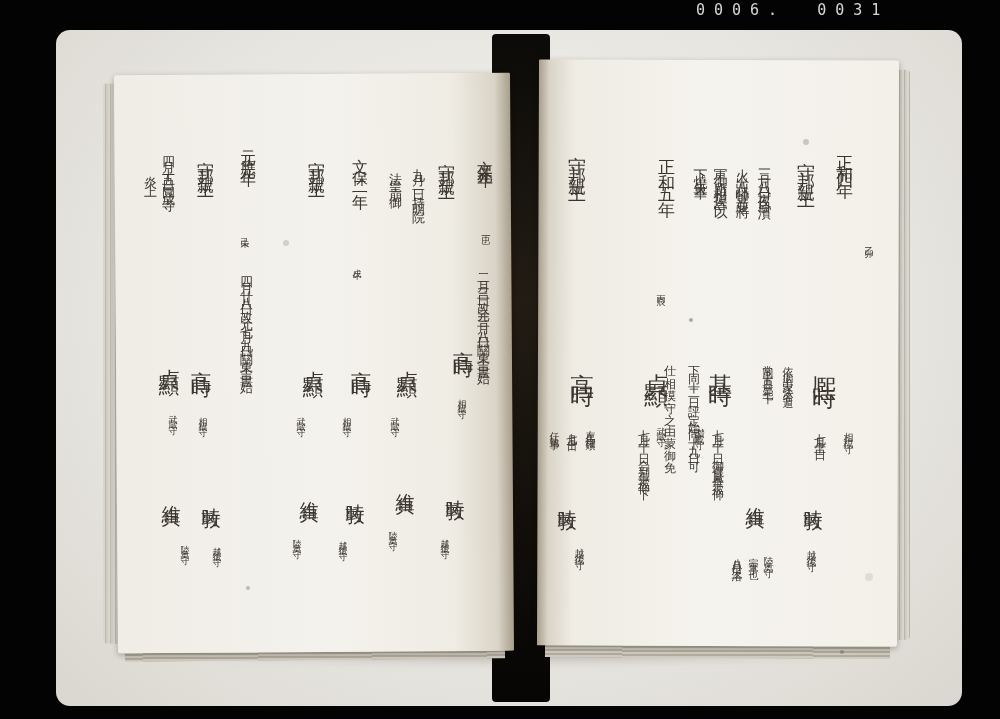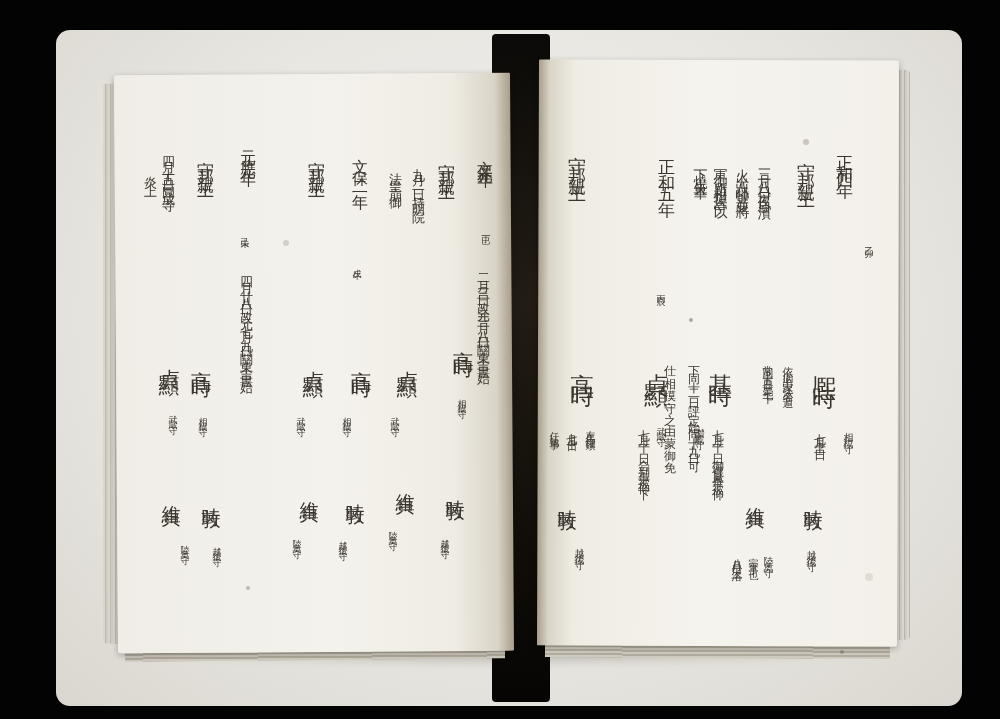--- a/index.html
+++ b/index.html
@@ -39,20 +39,21 @@
        box-shadow:115px -178px 0 1px rgba(80,72,58,.25),
                   151px 332px 0 0 rgba(70,62,50,.3),
                   -405px -77px 0 1px rgba(120,112,95,.25),
                   -443px 268px 0 0 rgba(70,62,50,.3),
                   178px 257px 0 2px rgba(140,132,112,.18);}
 </style>
 </head>
 <body>
 
 <div class="photo">
+  <div class="counter">0006. 0031</div>
 
   <div class="mat"></div>
   <div class="book-shadow"></div>
   <div class="binding"></div>
 
   <div class="edges-left"></div>
   <div class="edges-right"></div>
   <div class="edge-bottom rightside"></div>
   <div class="edge-bottom leftside"></div>
 

